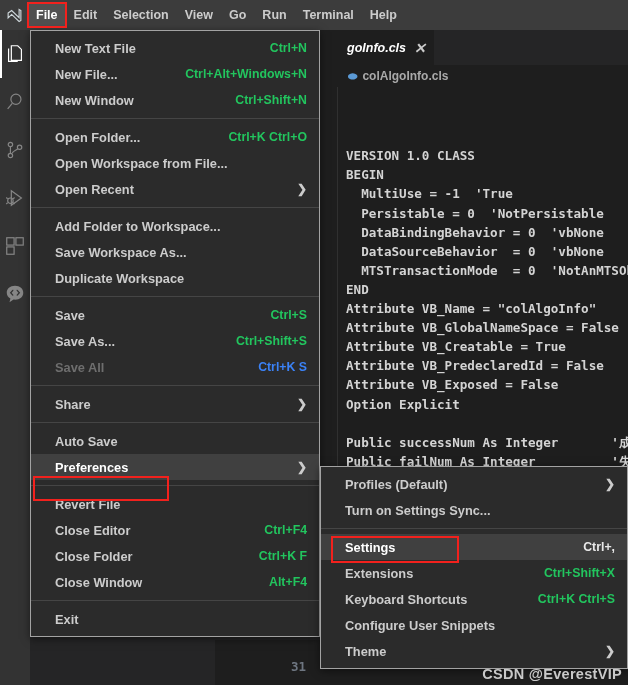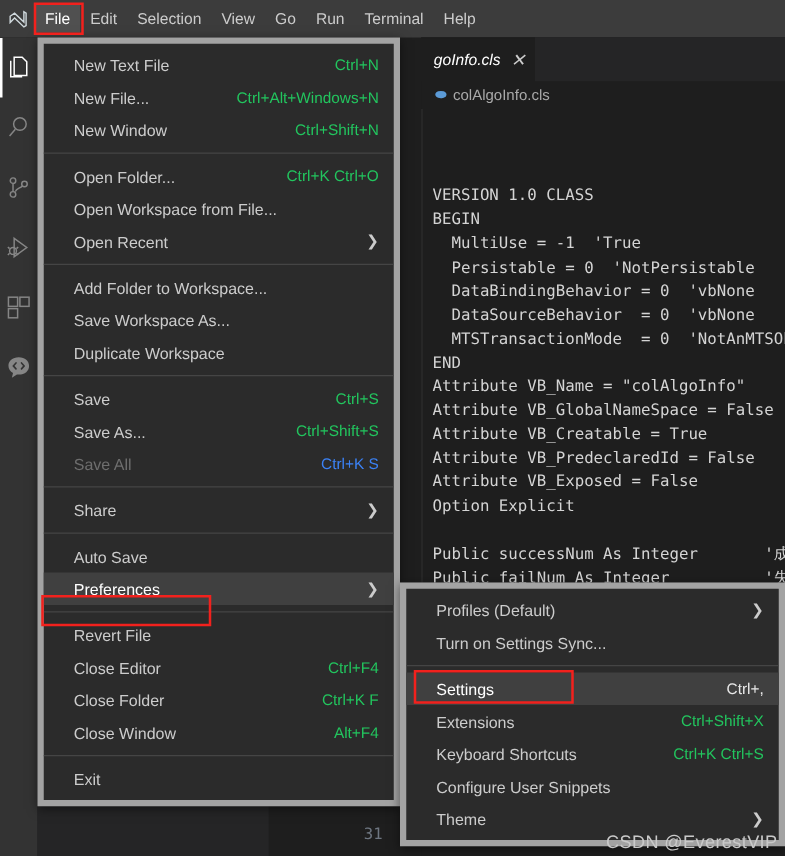--- a/index.html
+++ b/index.html
@@ -2,21 +2,21 @@
 <html><head>
 <meta charset="utf-8">
 <style>
   * { box-sizing: border-box; margin: 0; padding: 0; }
   html, body {
     width: 628px; height: 685px;
     background: #1e1e1e;
     font-family: "Liberation Sans", sans-serif;
     overflow: hidden;
   }
-  #app { position: relative; width: 628px; height: 685px; background: #1e1e1e; }
+  #app { position: relative; width: 628px; height: 685px; background: #1e1e1e; font-weight: bold; }
 
   
   .titlebar {
     position: absolute; left: 0; top: 0; width: 628px; height: 30px;
     background: #3c3c3c; display: flex; align-items: center;
   }
   .vscode-logo { width: 28px; height: 30px; display: flex; align-items: center; justify-content: center; }
   .vscode-logo svg { width: 17px; height: 17px; }
   .menubar { display: flex; align-items: center; height: 30px; }
   .menu-title {
@@ -74,21 +74,21 @@
     white-space: pre; overflow: hidden;
   }
   .code .ln { display: block; height: 19.1px; }
   .hl-left-bar {
     position: absolute; left: 0; top: 0; width: 1px; height: 100%;
     background: #303030;
   }
 
   
   .menu {
-    position: absolute; background: #2b2b2b; border: 5px solid #a3a3a3;
+    position: absolute; background: #2b2b2b; border: 1px solid #a3a3a3;
     box-shadow: 0 2px 8px rgba(0,0,0,0.5); padding: 4px 0; z-index: 40;
     color: #cccccc; font-size: 12.8px;
   }
   .mi {
     display: flex; align-items: center; height: 26px; padding: 0 12px 0 24px;
     white-space: nowrap; cursor: default; position: relative;
   }
   .mi .label { flex: 0 0 auto; }
   .mi .spacer { flex: 1 1 auto; min-width: 14px; }
   .mi .key { color: #22c55e; font-size: 12.3px; }

